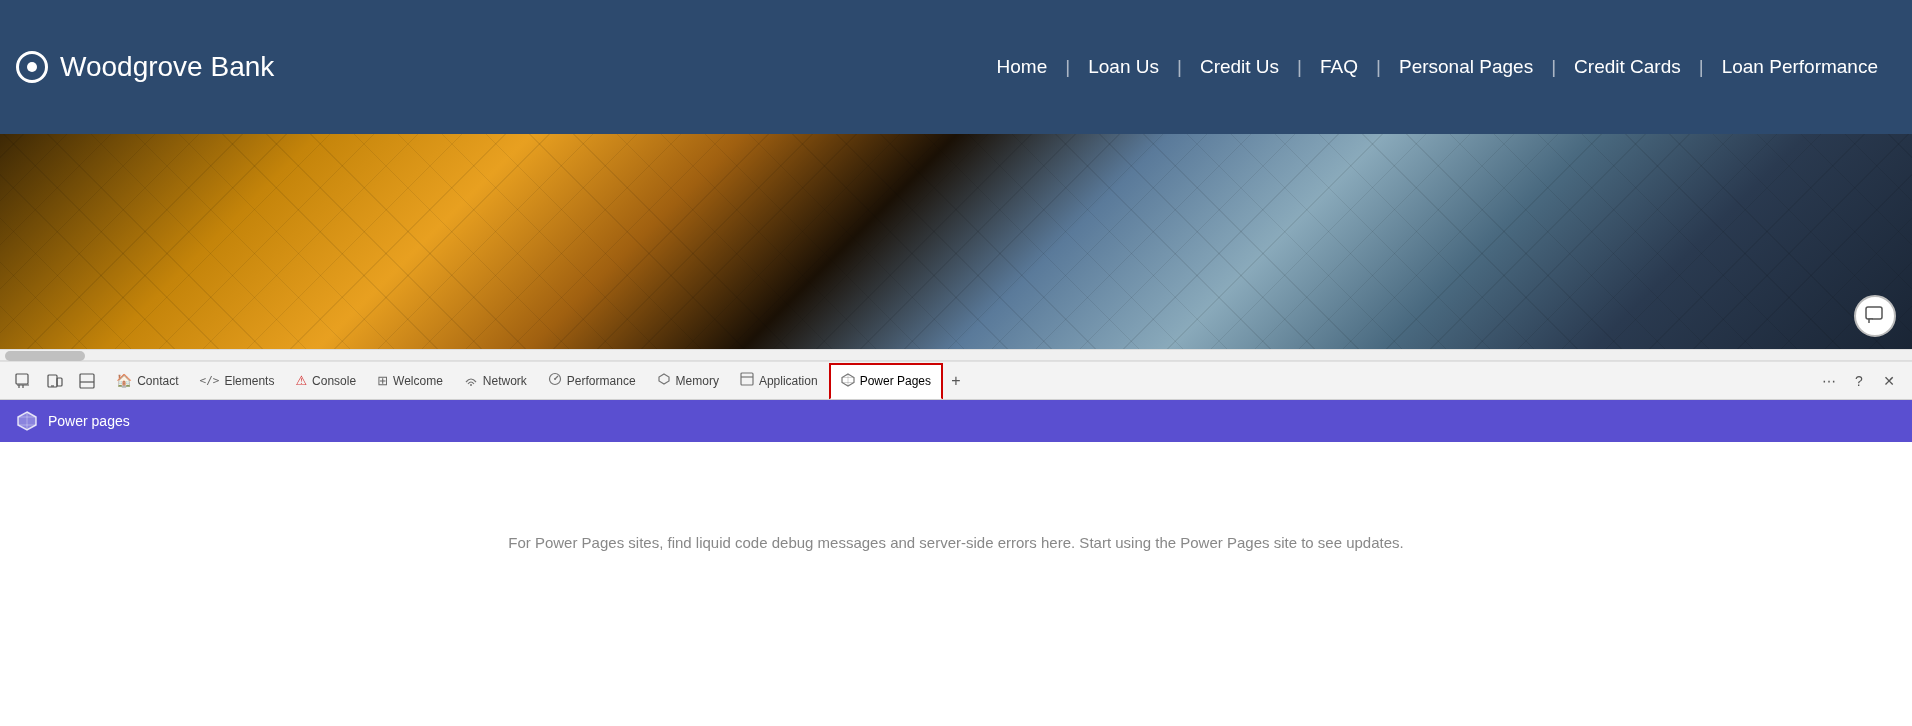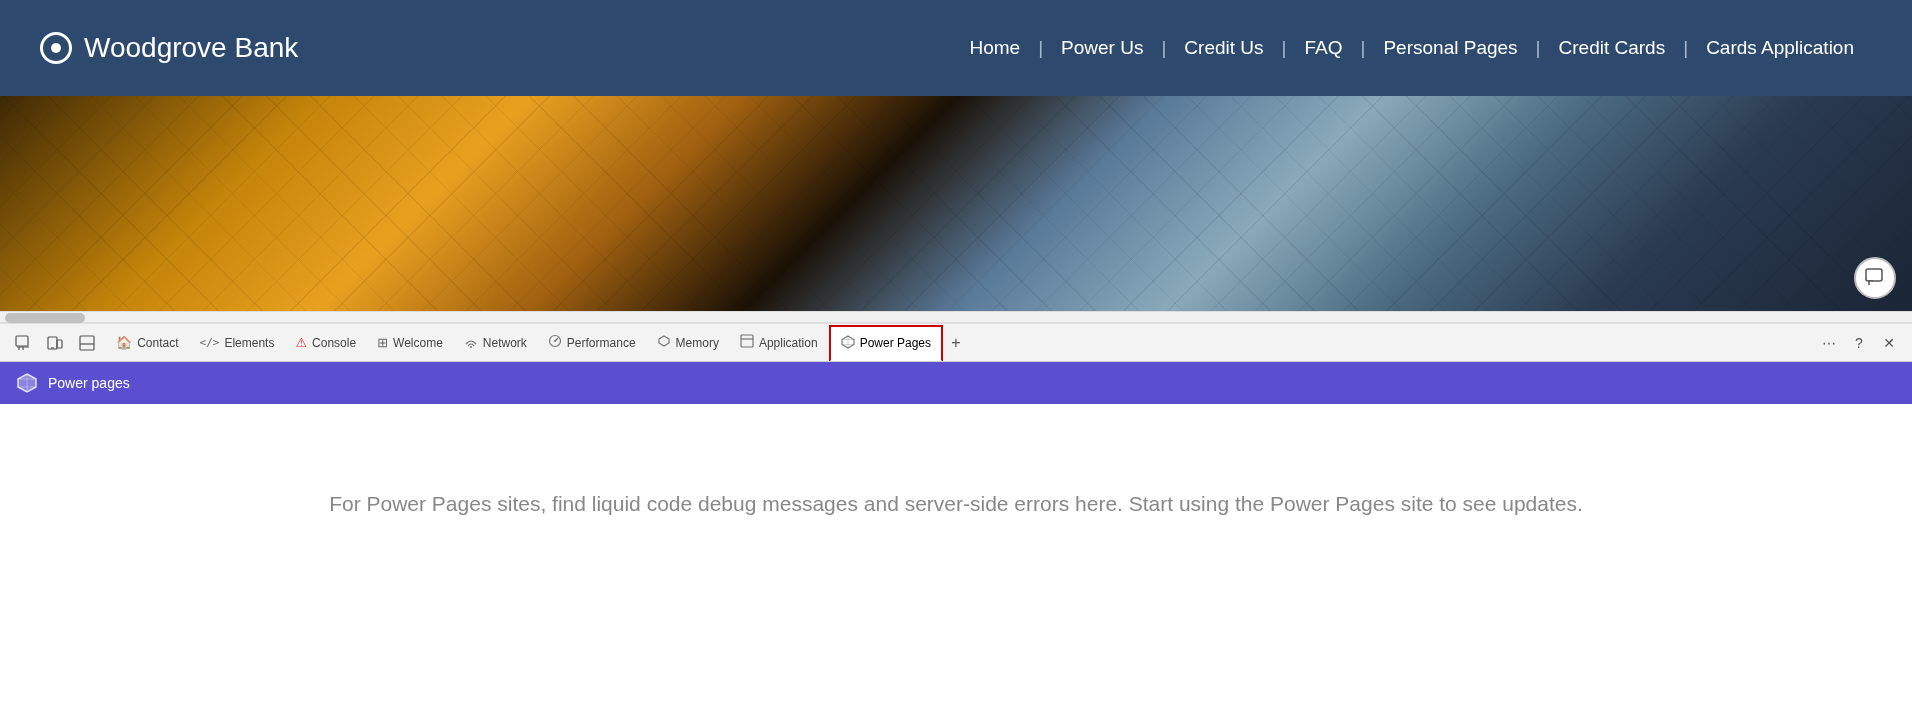--- a/index.html
+++ b/index.html
@@ -1,22 +1,22 @@
 <!DOCTYPE html>
 <html><head>
   <meta charset="utf-8">
   <style>
     * { margin: 0; padding: 0; box-sizing: border-box; }
     body { font-family: 'Segoe UI', Arial, sans-serif; background: #fff; width: 1912px; min-height: 726px; overflow-x: hidden; }
 
     
     .bank-header {
       background: #2d4a6e;
-      padding: 0 40px;
-      height: 96px;
+      padding: 0 16px;
+      height: 134px;
       display: flex;
       align-items: center;
     }
     .bank-logo-area {
       display: flex;
       align-items: center;
       gap: 12px;
     }
     .bank-logo-icon {
       width: 32px;
@@ -235,21 +235,21 @@
       background: #fff;
       flex: 1;
       display: flex;
       align-items: center;
       justify-content: center;
       min-height: 200px;
       padding: 40px;
     }
     .power-pages-message {
       color: #888;
-      font-size: 21px;
+      font-size: 15px;
       text-align: center;
     }
 
     
     .chat-icon-btn {
       position: absolute;
       right: 16px;
       bottom: 12px;
       width: 42px;
       height: 42px;
@@ -274,31 +274,31 @@
 <body>
 
 <header class="bank-header">
   <div class="bank-logo-area">
     <div class="bank-logo-icon"></div>
     <span class="bank-title">Woodgrove Bank</span>
   </div>
   <nav class="bank-nav">
     <a class="bank-nav-item">Home</a>
     <span class="bank-nav-separator">|</span>
-    <a class="bank-nav-item">Power Us</a>
+    <a class="bank-nav-item">Loan Us</a>
     <span class="bank-nav-separator">|</span>
     <a class="bank-nav-item">Credit Us</a>
     <span class="bank-nav-separator">|</span>
     <a class="bank-nav-item">FAQ</a>
     <span class="bank-nav-separator">|</span>
     <a class="bank-nav-item">Personal Pages</a>
     <span class="bank-nav-separator">|</span>
     <a class="bank-nav-item">Credit Cards</a>
     <span class="bank-nav-separator">|</span>
-    <a class="bank-nav-item">Cards Application</a>
+    <a class="bank-nav-item">Loan Performance</a>
   </nav>
 </header>
 
 <div class="hero-area" style="position:relative;">
   <div class="hero-overlay"></div>
 
   <div class="chat-icon-btn">
     <svg width="20" height="20" viewBox="0 0 20 20" fill="none">
       <rect x="1" y="1" width="16" height="12" rx="2" stroke="#555" stroke-width="1.5" fill="white"></rect>
       <path d="M4 17 L4 13 L8 13" stroke="#555" stroke-width="1.5" fill="white"></path>

